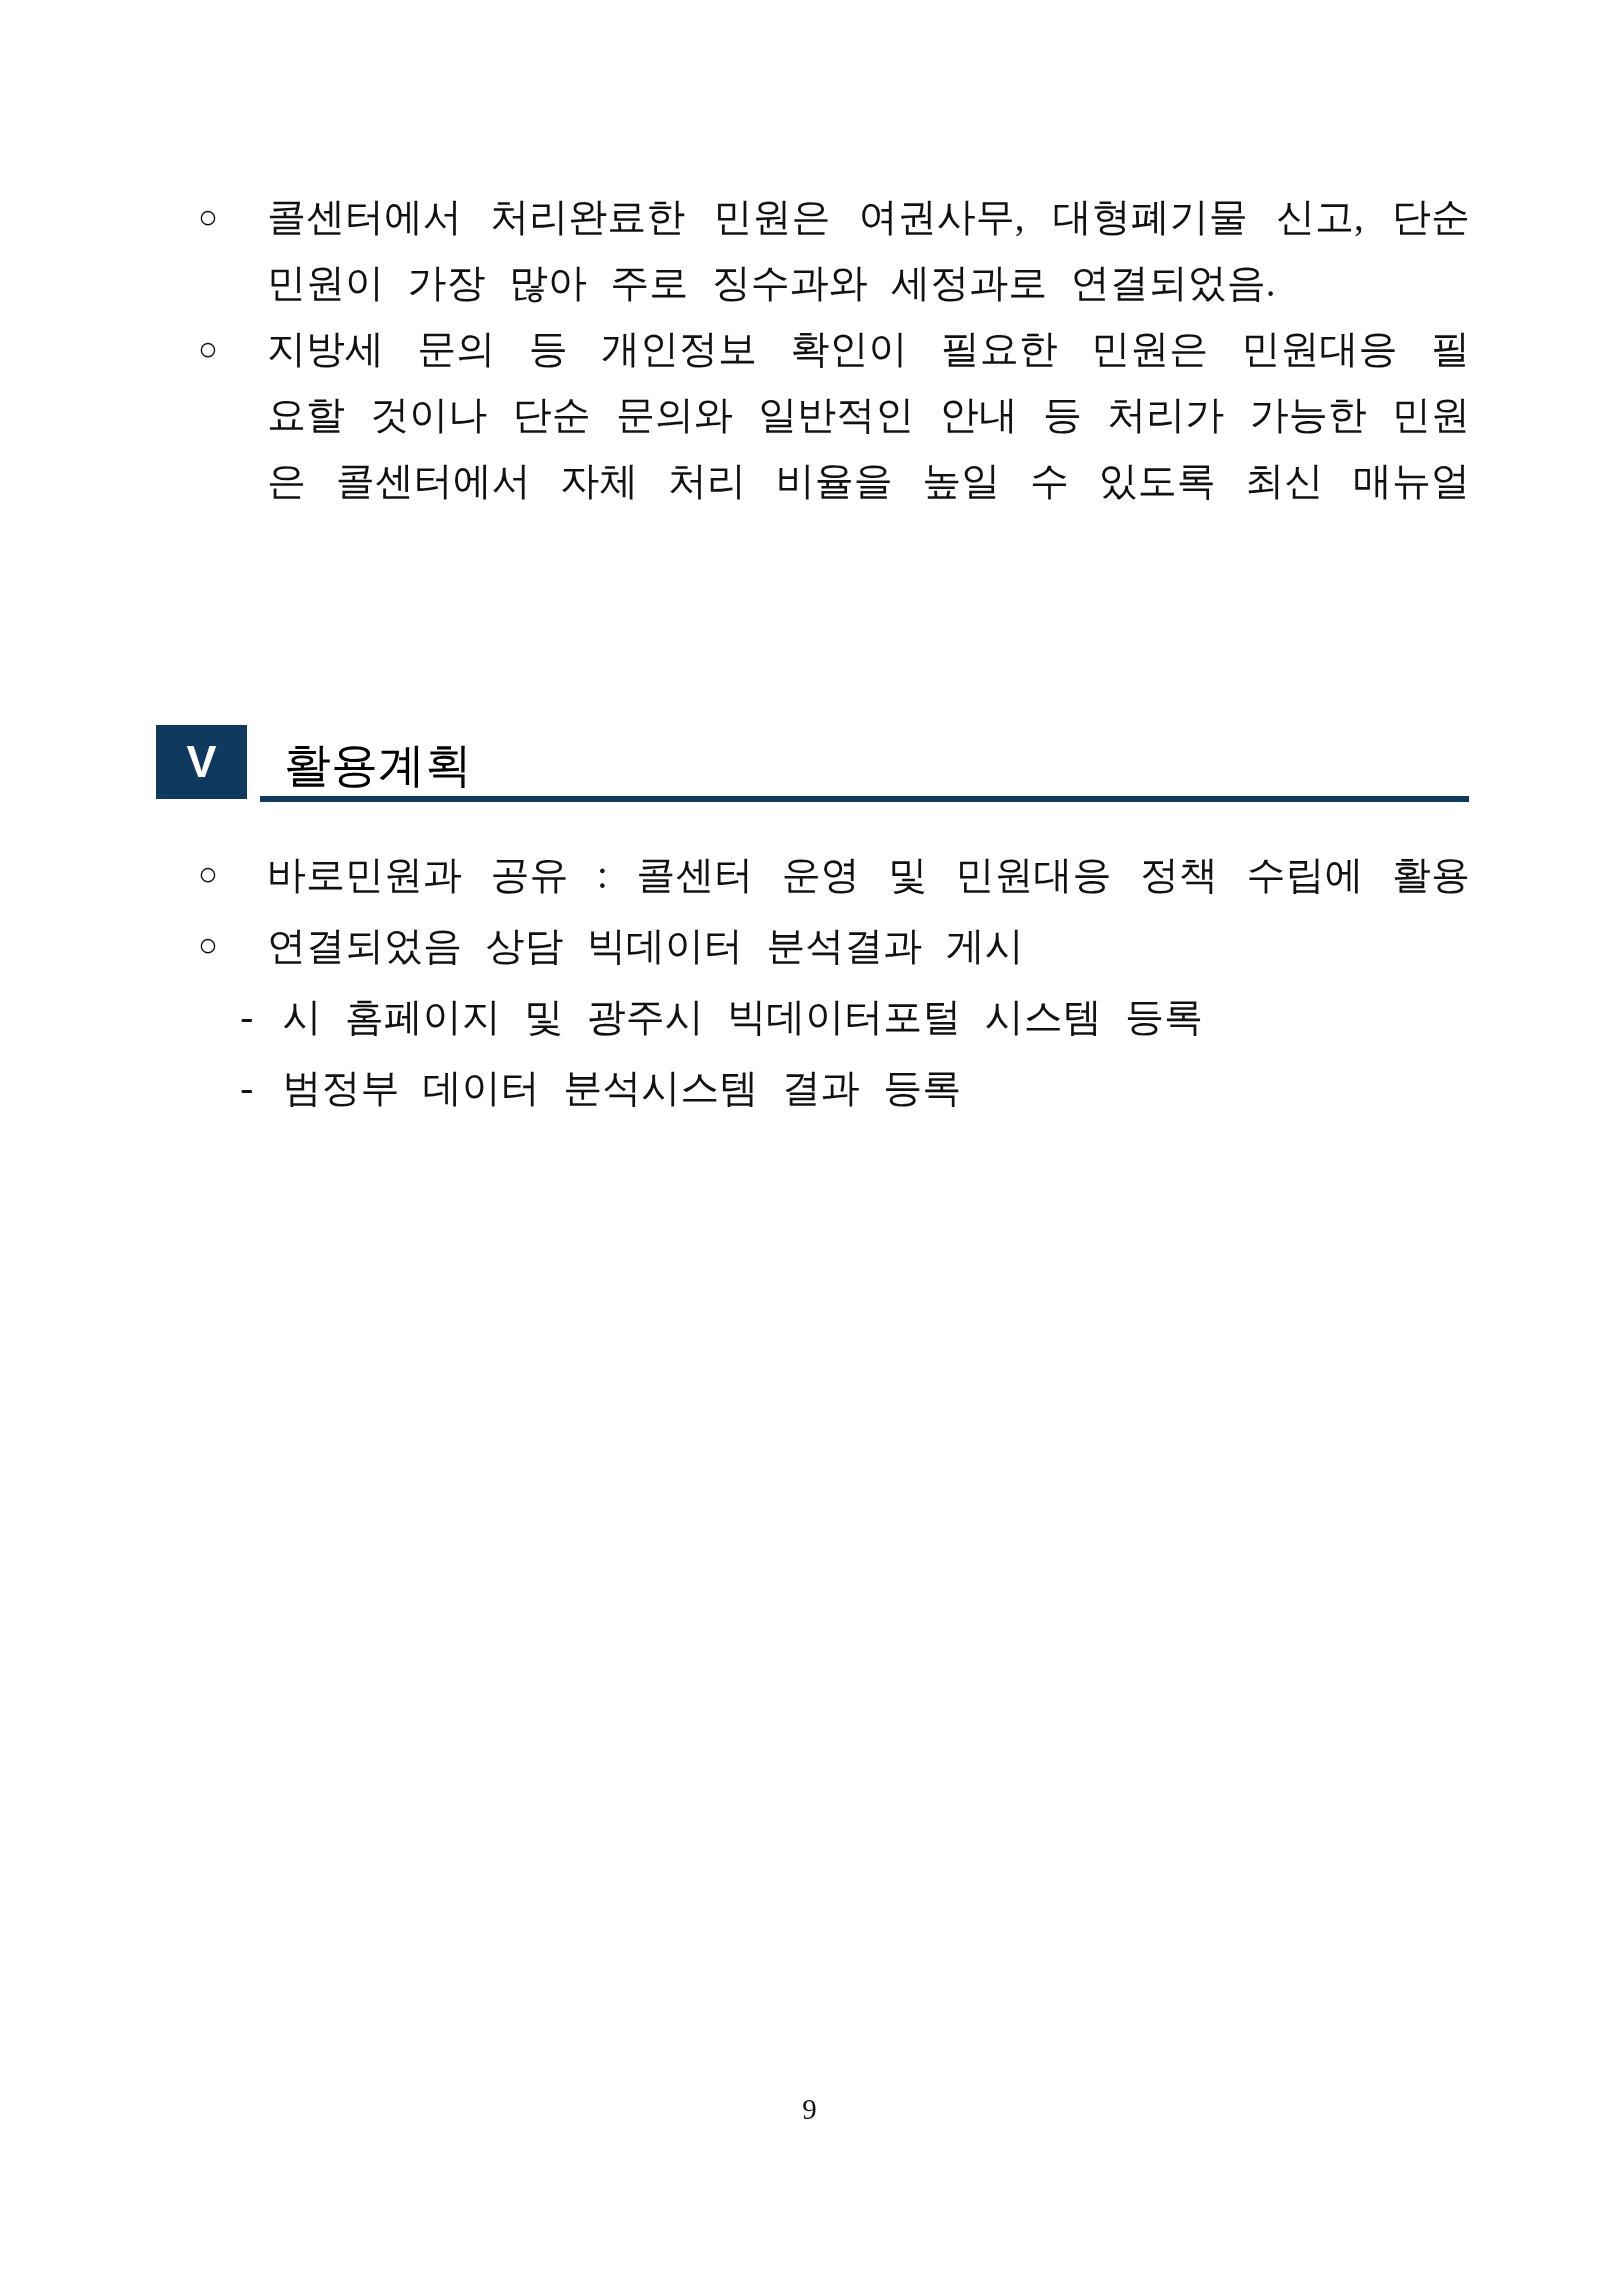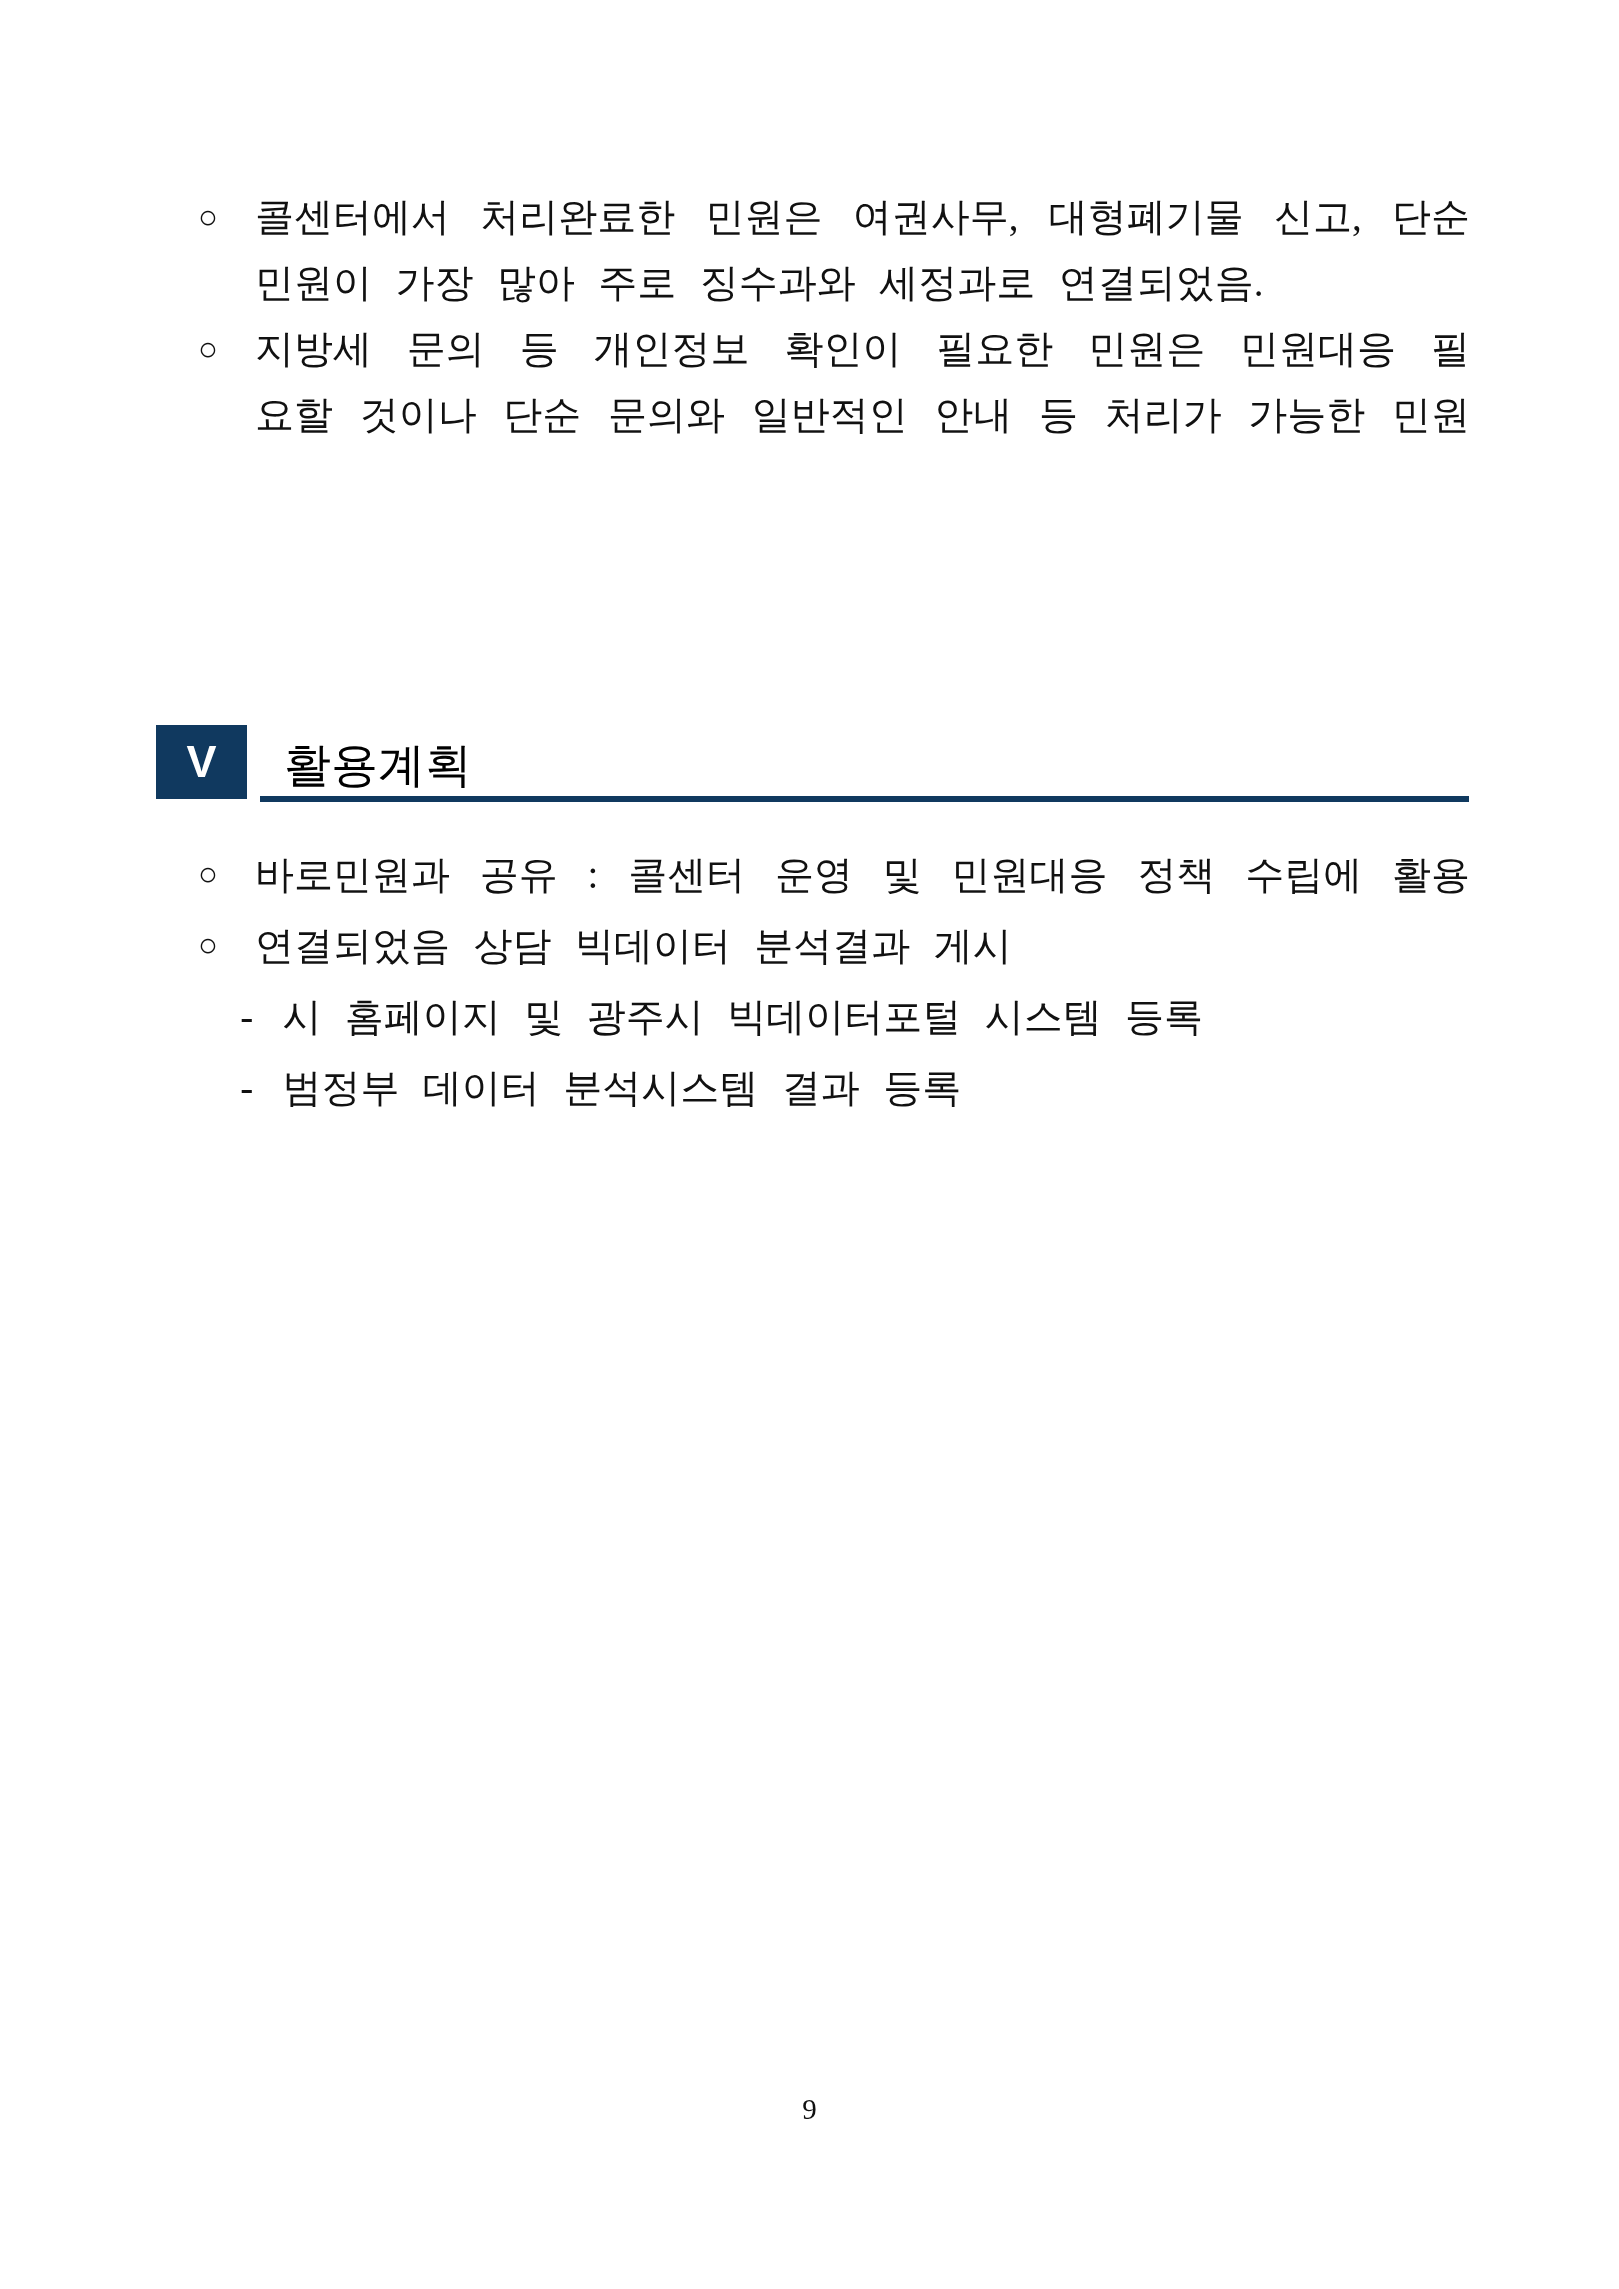--- a/index.html
+++ b/index.html
@@ -35,20 +35,21 @@
     word-spacing: 13.7px;
     white-space: nowrap;
   }
   .planlist .line {
     height: 71px;
     line-height: 71px;
   }
   .ltext {
     display: block;
     height: 100%;
+    margin-left: 12px;
   }
   .ltext.j {
     white-space: normal;
     text-align: justify;
     text-align-last: justify;
   }
   .bullet {
     position: absolute;
     left: -57px;
     top: 0;
@@ -131,20 +132,23 @@
       <div class="ltext">민원이 가장 많아 주로 징수과와 세정과로 연결되었음.</div>
     </div>
 
     <div class="line">
       <span class="bullet">○</span>
       <div class="ltext j">지방세 문의 등 개인정보 확인이 필요한 민원은 민원대응 필</div>
     </div>
     <div class="line">
       <div class="ltext j">요할 것이나 단순 문의와 일반적인 안내 등 처리가 가능한 민원</div>
     </div>
+    <div class="line">
+      <div class="ltext j">은 콜센터에서 자체 처리 비율을 높일 수 있도록 최신 매뉴얼</div>
+    </div>
 
   </div>
 
   <div>
     <div class="sec-badge">
       <span>V</span>
     </div>
     <div class="sec-title">활용계획</div>
     <div class="sec-line"></div>
   </div>

